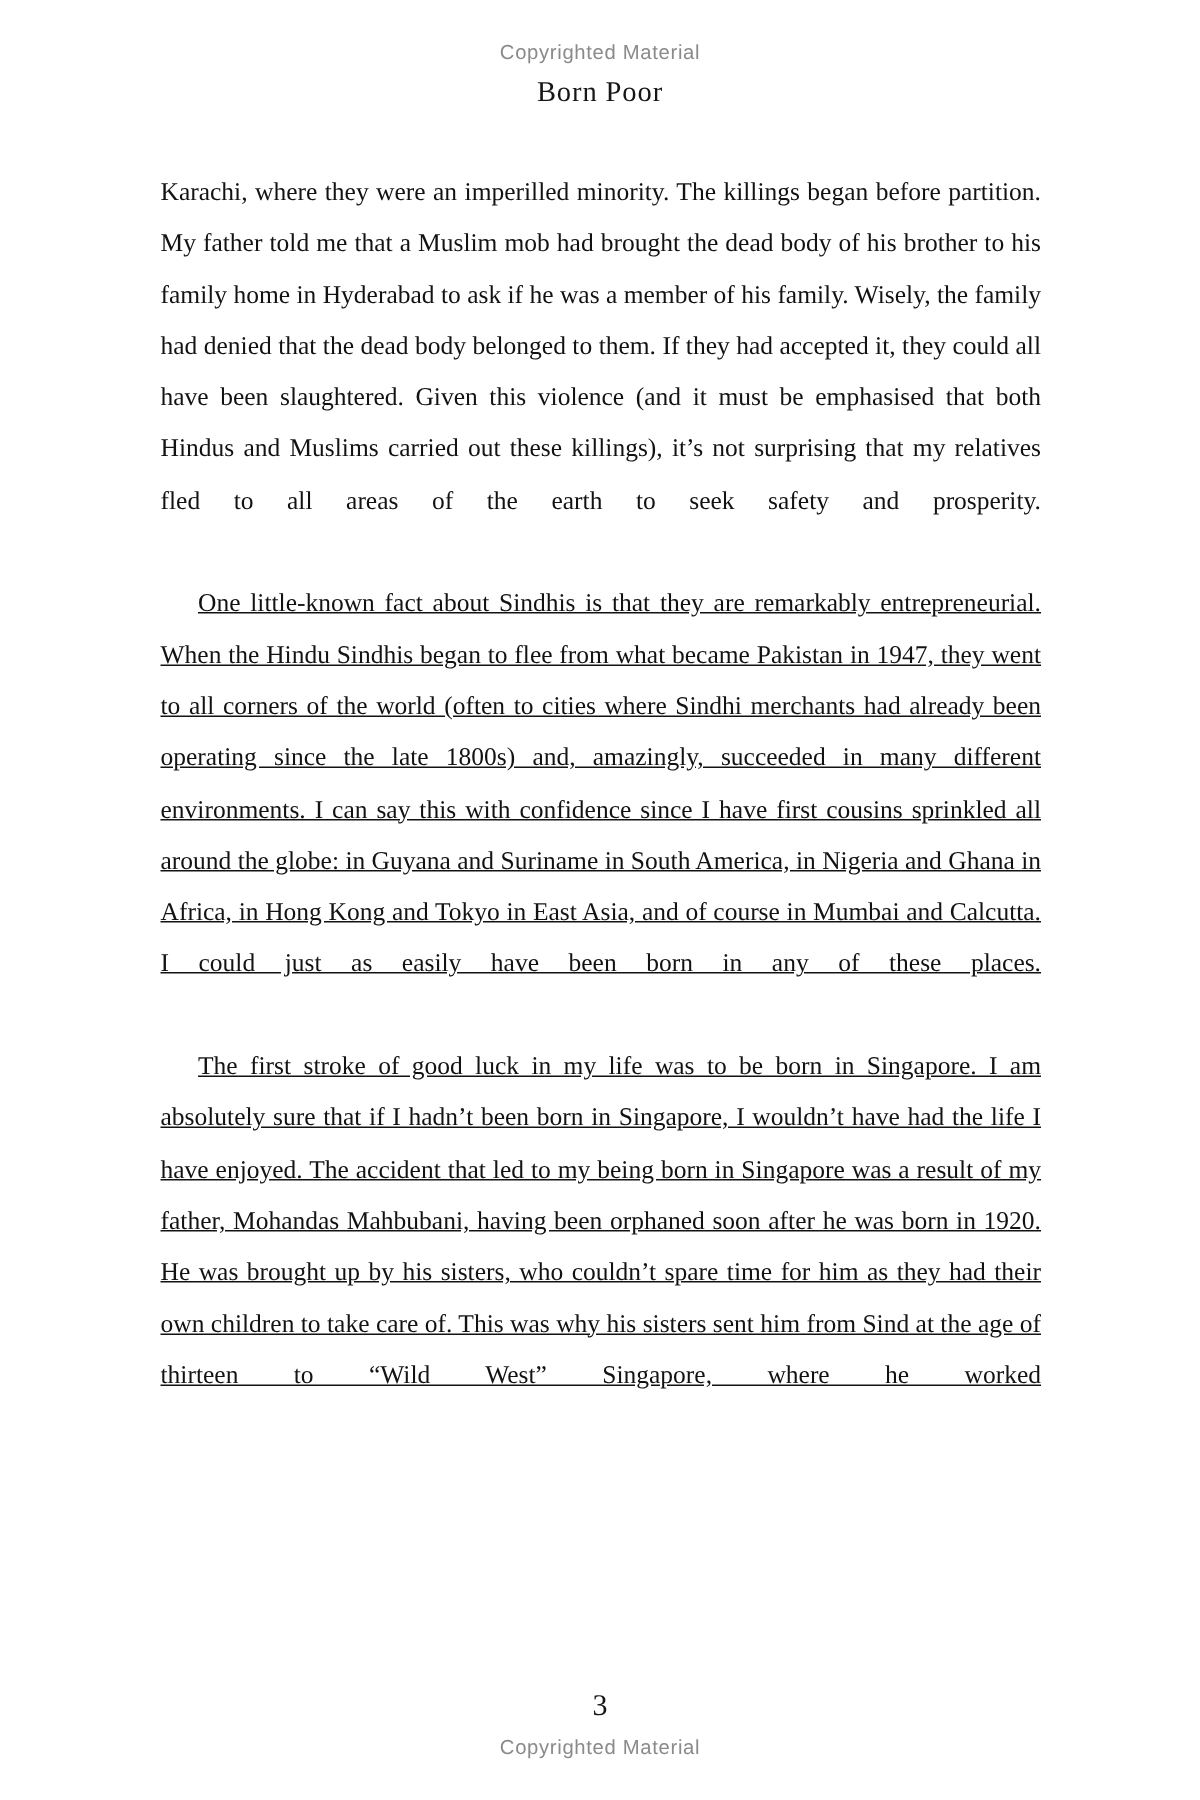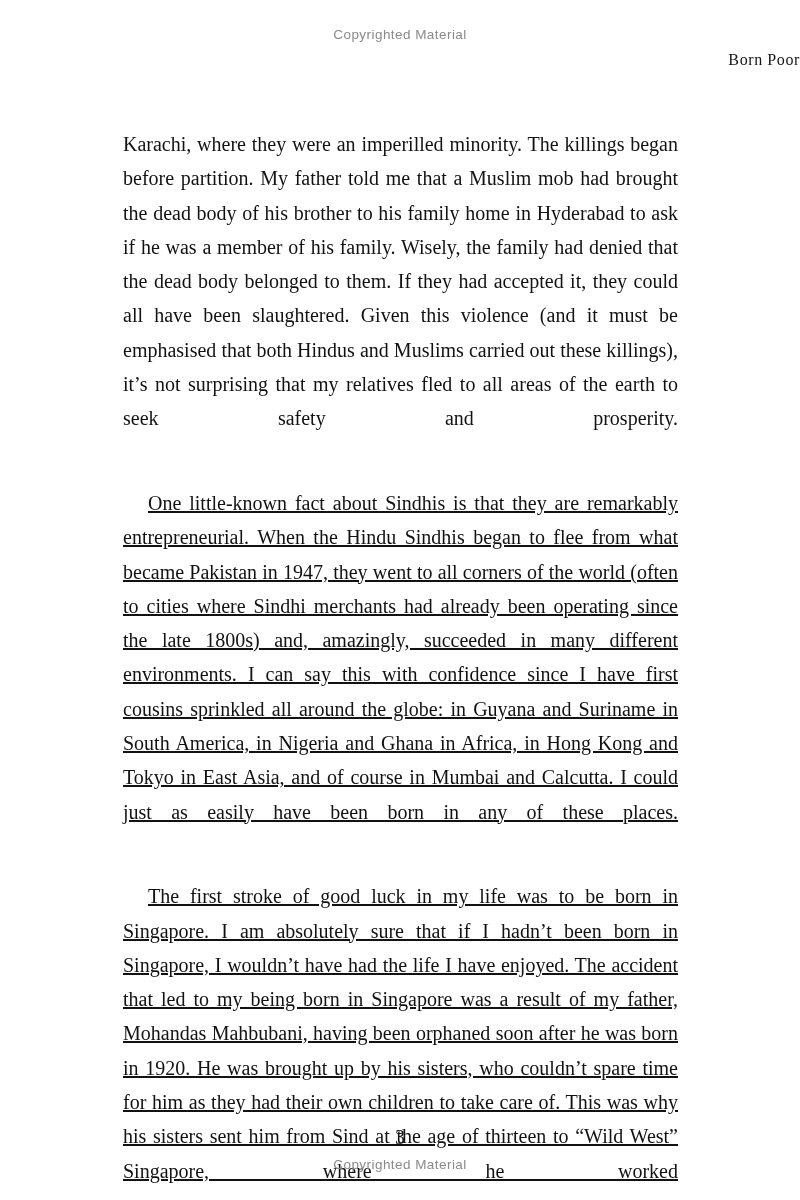--- a/index.html
+++ b/index.html
@@ -37,38 +37,38 @@
   }
   .watermark-top  { top: 27px; }
   .watermark-bot  { top: 1157px; }
 
   
   .running-head {
     position: absolute;
     top: 51px;
     left: 0;
     width: 800px;
-    text-align: right;
-    font-size: 16px;
+    text-align: center;
+    font-size: 19px;
     letter-spacing: 0.6px;
     color: #161616;
     white-space: nowrap;
   }
 
   
   .textblock {
     position: absolute;
     top: 111px;
     left: 107px;
     width: 587px;
   }
 
   .para {
-    margin: 16px;
-    font-size: 20px;
+    margin: 0;
+    font-size: 17px;
     line-height: 34.3px;
     text-align: justify;
     text-justify: inter-word;
     text-indent: 0;
     color: #121212;
     hyphens: manual;
     -webkit-hyphens: manual;
   }
   .para + .para {
     text-indent: 25px;

